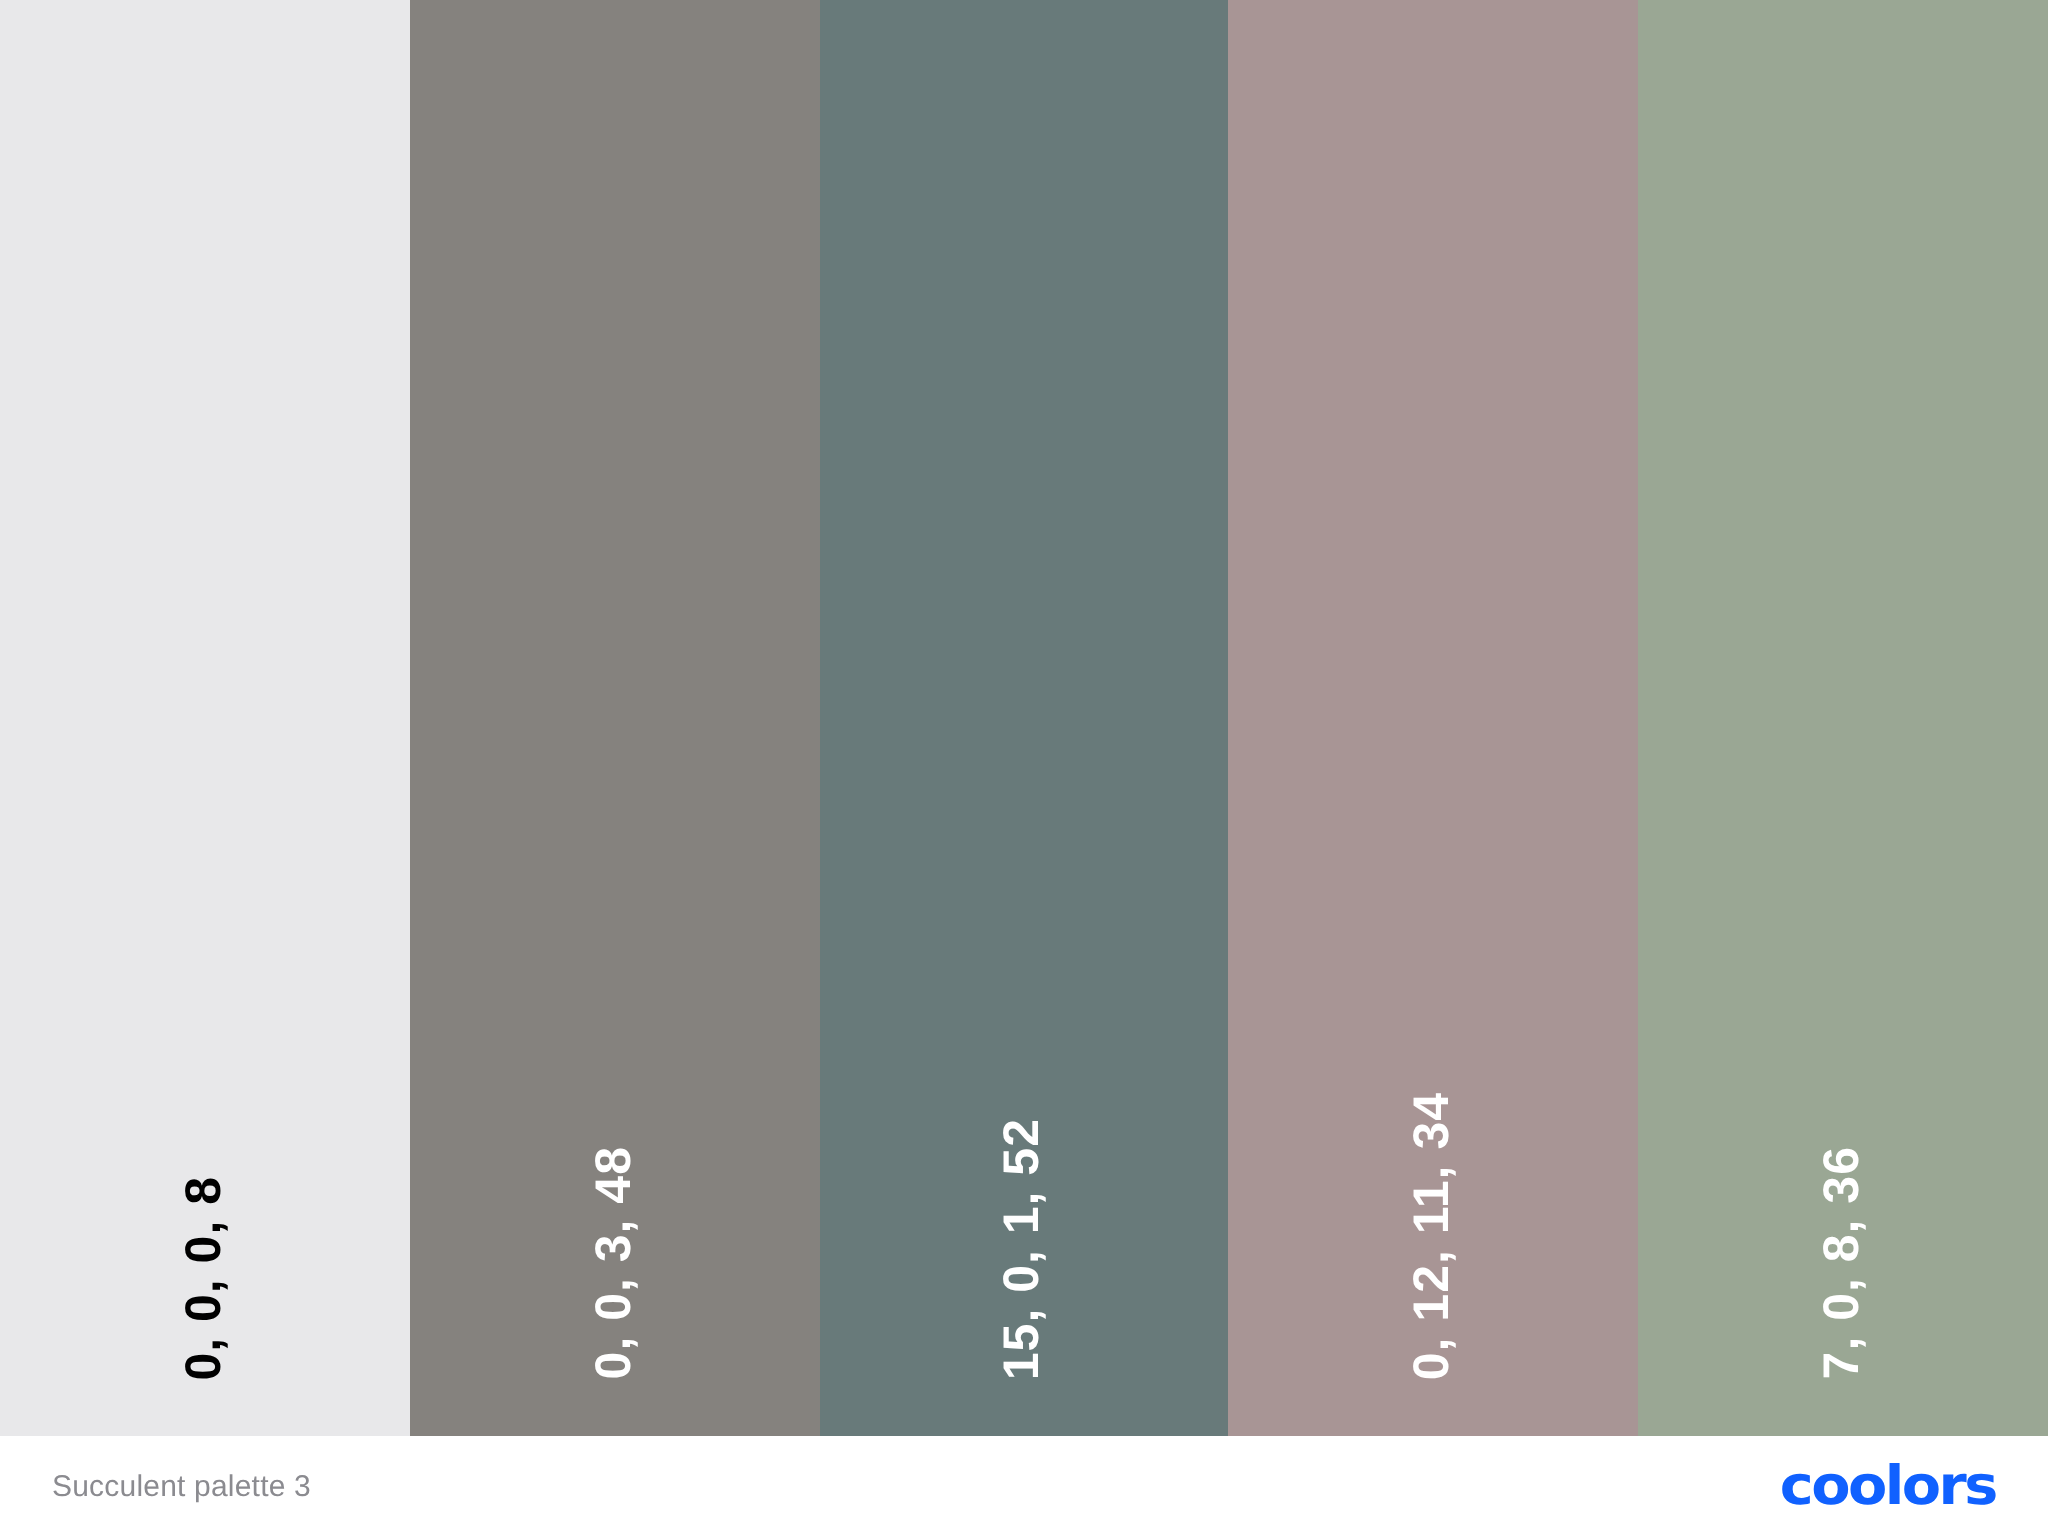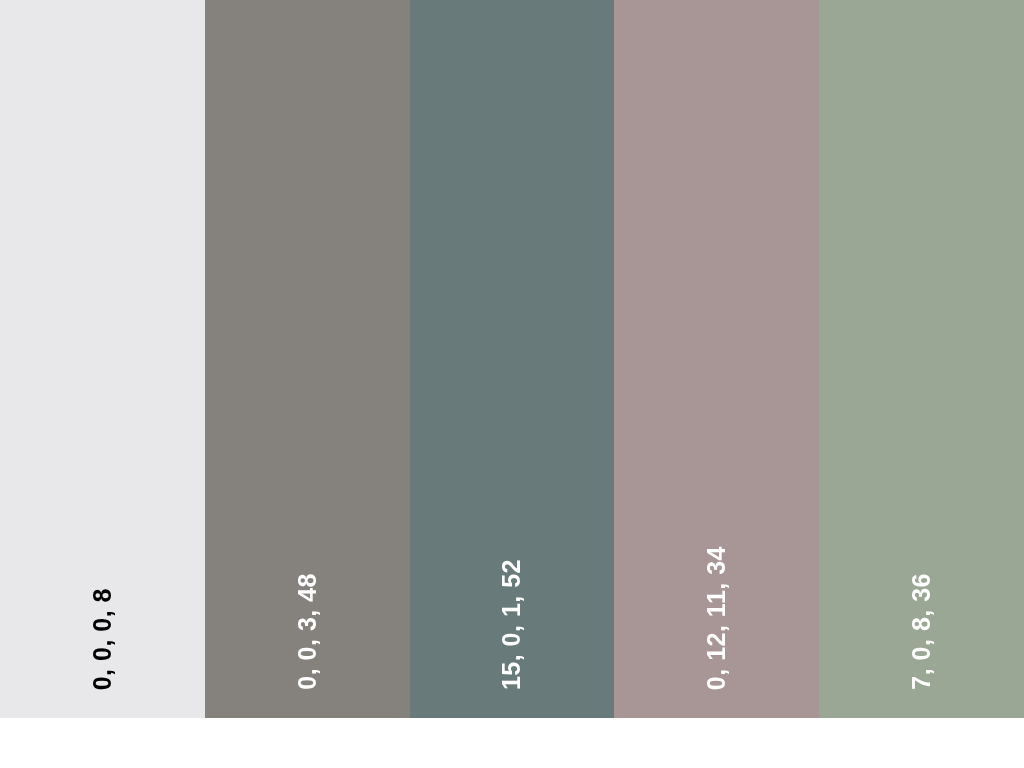--- a/index.html
+++ b/index.html
@@ -134,14 +134,20 @@
     </div>
 
     <div class="swatch" style="background:#9aa794;">
       <div class="swatch-label-wrap">
         <span class="swatch-label" style="color:#ffffff;">7, 0, 8, 36</span>
       </div>
     </div>
 
   </div>
 
+  <div class="footer-bar">
+    <div class="footer-title">Succulent palette 3</div>
+    <div class="brand-logo">
+      <span class="brand-logo-text">coolors</span>
+    </div>
+  </div>
 
 </div>
 
 </body></html>

